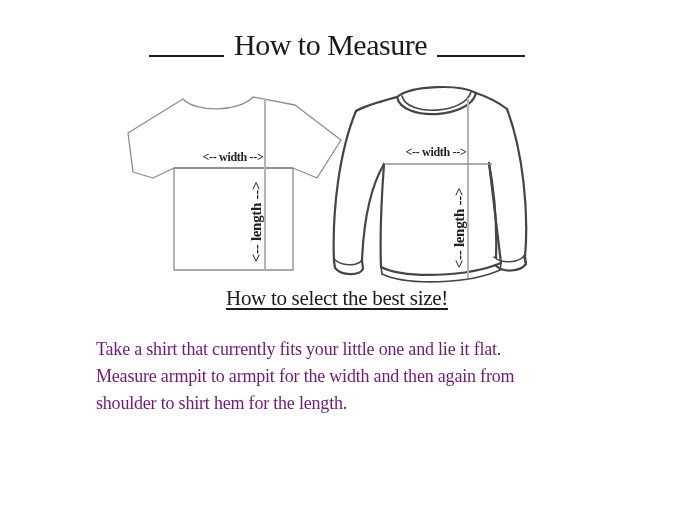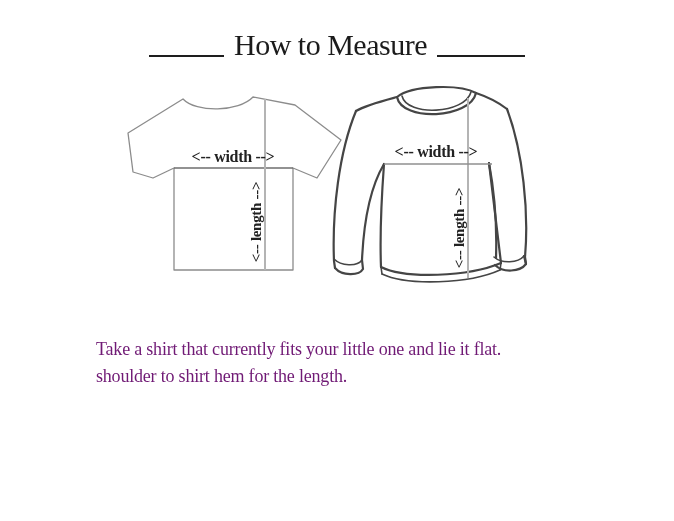--- a/index.html
+++ b/index.html
@@ -42,21 +42,21 @@
   
   .diagram-svg {
     position: absolute;
     left: 0; top: 0;
     width: 674px; height: 521px;
   }
 
   
   .measure-label {
     position: absolute;
-    font-size: 16px;
+    font-size: 12px;
     font-weight: 600;
     letter-spacing: -0.3px;
     color: #222222;
     white-space: nowrap;
     transform: translate(-50%, -50%);
   }
   .measure-label.rot {
     font-size: 15px;
     transform: translate(-50%, -50%) rotate(-90deg);
   }
@@ -144,20 +144,22 @@
       <path d="M468,98 L468,278" stroke="#b4b4b4" stroke-width="2"></path>
       <path d="M384,164 L492,164" stroke="#8f8f8f" stroke-width="1.3"></path>
     </g>
   </svg>
 
   <div class="measure-label lbl-left-width">&lt;-- width --&gt;</div>
   <div class="measure-label rot lbl-left-length">&lt;-- length --&gt;</div>
   <div class="measure-label lbl-right-width">&lt;-- width --&gt;</div>
   <div class="measure-label rot lbl-right-length">&lt;-- length --&gt;</div>
 
+  <div class="subtitle">How to select the best size!</div>
 
   <div class="para para-1">
     <div class="line">Take a shirt that currently fits your little one and lie it flat.</div>
+    <div class="line">Measure armpit to armpit for the width and then again from</div>
     <div class="line">shoulder to shirt hem for the length.</div>
   </div>
 
 
 </div>
 
 </body></html>

